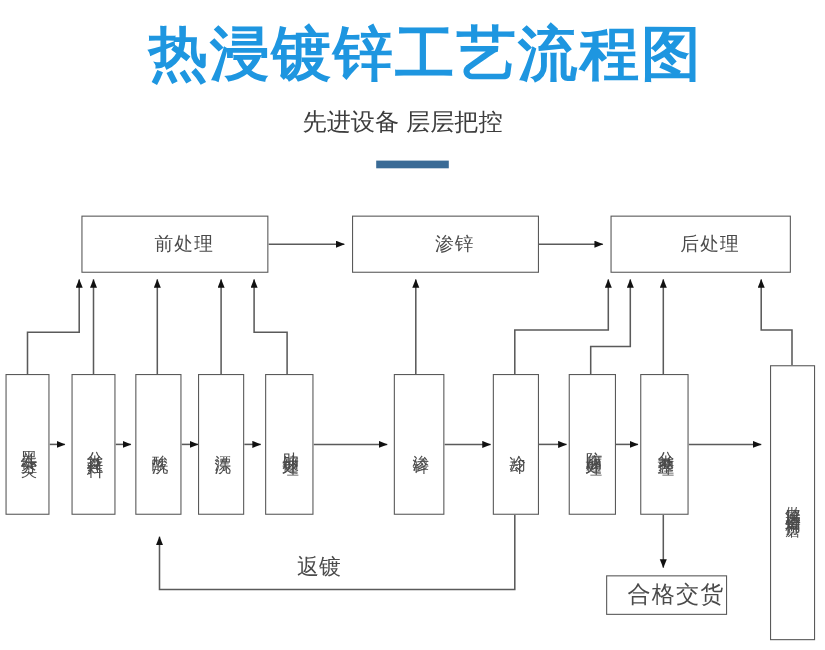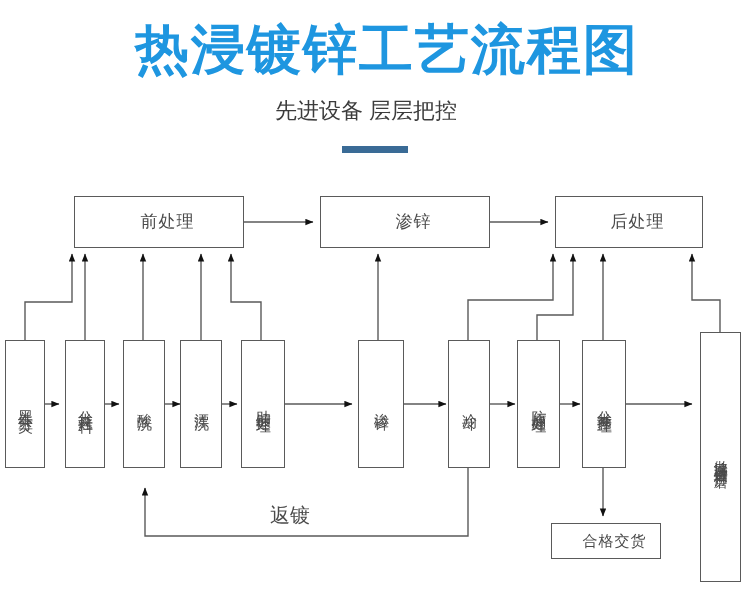--- a/index.html
+++ b/index.html
@@ -157,21 +157,21 @@
       </g>
     </svg>
   </div>
 
   <div class="node h" style="left:74px;  top:196px; width:170px; height:52px;">
     <span class="lbl">前处理</span>
   </div>
   <div class="node h" style="left:320px; top:196px; width:170px; height:52px;">
     <span class="lbl">渗锌</span>
   </div>
-  <div class="node h" style="left:555px; top:196px; width:148px; height:52px;">
+  <div class="node h" style="left:555px; top:196px; width:164px; height:52px;">
     <span class="lbl">后处理</span>
   </div>
 
   <div class="node v" style="left:5px;   top:340px; width:40px; height:128px;">
     <span class="lbl">黑件分类</span>
   </div>
   <div class="node v" style="left:65px;  top:340px; width:40px; height:128px;">
     <span class="lbl">分类挂料</span>
   </div>
   <div class="node v" style="left:123px; top:340px; width:42px; height:128px;">
@@ -192,19 +192,19 @@
   <div class="node v" style="left:517px; top:340px; width:43px; height:128px;">
     <span class="lbl">防腐处理</span>
   </div>
   <div class="node v" style="left:582px; top:340px; width:44px; height:128px;">
     <span class="lbl">分类整理</span>
   </div>
   <div class="node v" style="left:700px; top:332px; width:41px; height:250px; font-size:14px; letter-spacing:2px;">
     <span class="lbl">做涂层槽道精打磨</span>
   </div>
 
-  <div class="node h" style="left:551px; top:523px; width:110px; height:36px; font-size:15px;">
+  <div class="node h" style="left:551px; top:523px; width:110px; height:36px; font-size:21px;">
     <span class="lbl">合格交货</span>
   </div>
 
   <div class="edge-label" style="left:270px; top:502px;">返镀</div>
 
 </div>
 
 </body></html>

